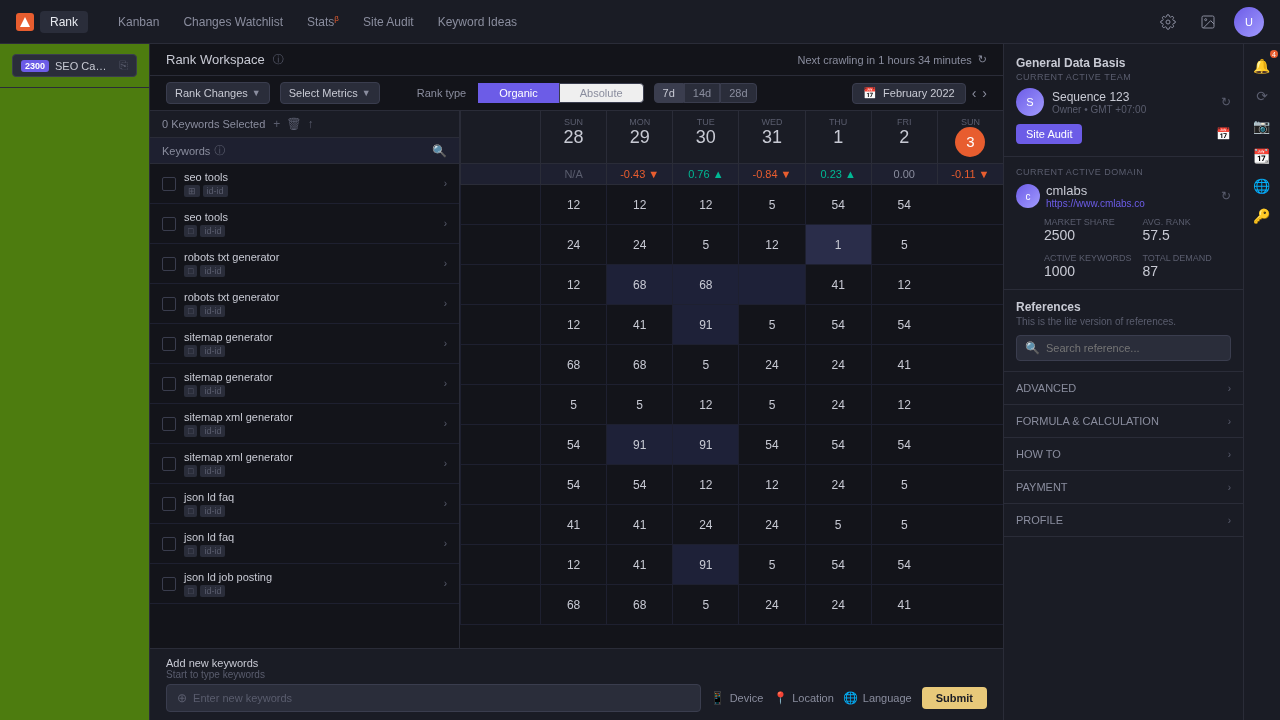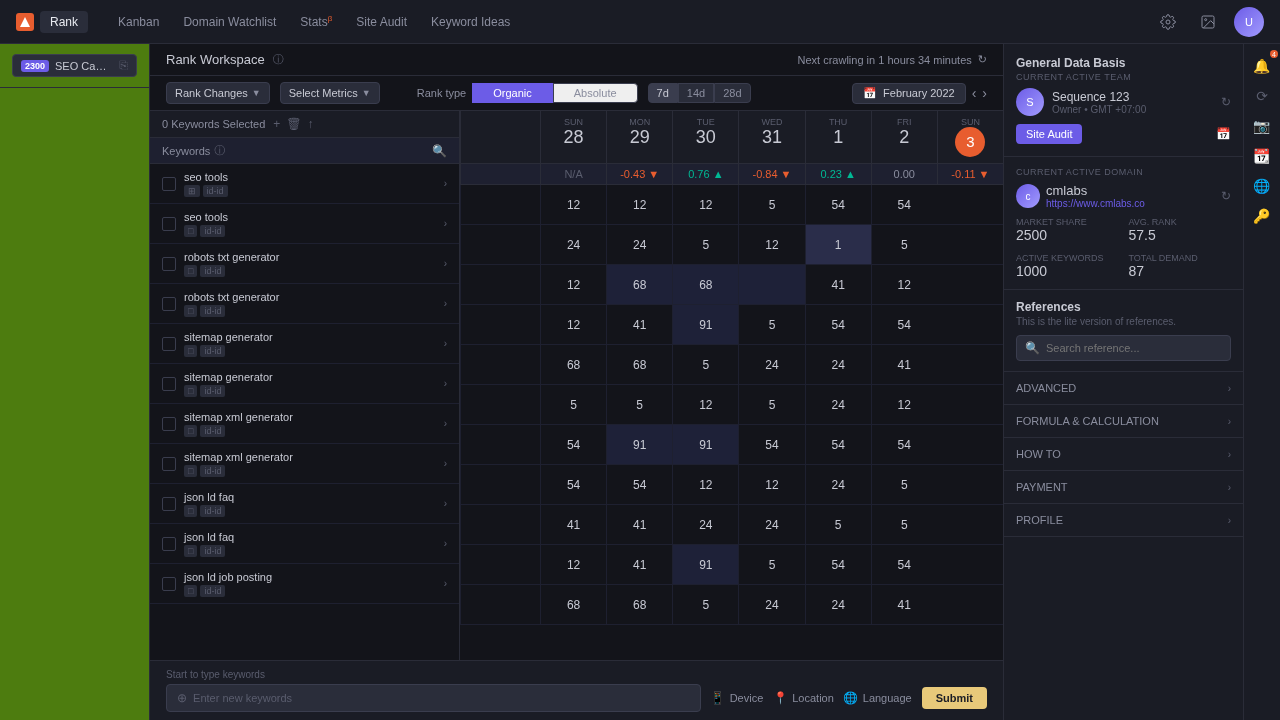--- a/index.html
+++ b/index.html
@@ -200,21 +200,21 @@
     }
     .ctrl-btn .arrow { font-size: 9px; color: #8a8d9e; }
     .rank-type-group {
       display: flex;
       align-items: center;
       gap: 0;
     }
     .rank-type-label {
       font-size: 11px;
       color: #8a8d9e;
-      margin-right: 6px;
+      margin-right: 12px;
       padding-left: 27px;
     }
     .rank-type-btn {
       padding: 3px 20px;
       font-size: 11px;
       cursor: pointer;
       border: 1px solid #3a3d4e;
       color: #8a8d9e;
     }
     .rank-type-btn.active {
@@ -557,20 +557,21 @@
     }
     .rp-domain-url {
       font-size: 10px;
       color: #6c5ce7;
     }
     .rp-stats-grid {
       display: grid;
       grid-template-columns: 1fr 1fr;
       gap: 10px;
       margin-top: 8px;
+      margin-left: 28px;
     }
     .rp-stat {}
     .rp-stat-label { font-size: 9px; color: #5a5d6e; text-transform: uppercase; }
     .rp-stat-val { font-size: 14px; color: #c8cad4; font-weight: 500; }
     .rp-refs-section {
       padding: 10px 12px;
       border-bottom: 1px solid #2a2c38;
     }
     .rp-refs-title { font-size: 12px; color: #c8cad4; font-weight: 600; margin-bottom: 2px; }
     .rp-refs-sub { font-size: 10px; color: #5a5d6e; margin-bottom: 8px; }
@@ -673,21 +674,21 @@
   <div class="nav-logo">
     <div class="nav-logo-icon">
       <svg width="10" height="10" viewBox="0 0 10 10">
           <polygon points="5,0 10,10 0,10" fill="white"></polygon>
         </svg>
     </div>
     <span class="nav-link active">Rank</span>
   </div>
   <div class="nav-links">
     <span class="nav-link">Kanban</span>
-    <span class="nav-link">Domain Watchlist</span>
+    <span class="nav-link">Changes Watchlist</span>
     <span class="nav-link">Stats<sup>β</sup></span>
     <span class="nav-link">Site Audit</span>
     <span class="nav-link">Keyword Ideas</span>
   </div>
   <div class="nav-right">
     <div class="nav-icon-btn">
       <svg width="16" height="16" viewBox="0 0 24 24" fill="none" stroke="currentColor" stroke-width="1.5">
           <circle cx="12" cy="12" r="3"></circle>
           <path d="M19.4 15a1.65 1.65 0 0 0 .33 1.82l.06.06a2 2 0 0 1-2.83 2.83l-.06-.06a1.65 1.65 0 0 0-1.82-.33 1.65 1.65 0 0 0-1 1.51V21a2 2 0 0 1-4 0v-.09A1.65 1.65 0 0 0 9 19.4a1.65 1.65 0 0 0-1.82.33l-.06.06a2 2 0 0 1-2.83-2.83l.06-.06A1.65 1.65 0 0 0 4.68 15a1.65 1.65 0 0 0-1.51-1H3a2 2 0 0 1 0-4h.09A1.65 1.65 0 0 0 4.6 9a1.65 1.65 0 0 0-.33-1.82l-.06-.06a2 2 0 0 1 2.83-2.83l.06.06A1.65 1.65 0 0 0 9 4.68a1.65 1.65 0 0 0 1-1.51V3a2 2 0 0 1 4 0v.09a1.65 1.65 0 0 0 1 1.51 1.65 1.65 0 0 0 1.82-.33l.06-.06a2 2 0 0 1 2.83 2.83l-.06.06A1.65 1.65 0 0 0 19.4 9a1.65 1.65 0 0 0 1.51 1H21a2 2 0 0 1 0 4h-.09a1.65 1.65 0 0 0-1.51 1z"></path>
         </svg>
@@ -1068,20 +1069,21 @@
             <div class="data-cell">24</div>
             <div class="data-cell">24</div>
             <div class="data-cell">41</div>
           </div>
         </div>
       </div>
     </div>
 
     <div class="add-kw-bar">
       <div>
+        <div class="add-kw-label">Add new keywords</div>
         <div class="add-kw-sub">Start to type keywords</div>
       </div>
       <div class="add-kw-input-row">
         <div class="add-kw-input">
           <span style="color:#5a5d6e;font-size:12px;">⊕</span>
           <span style="color:#5a5d6e;">Enter new keywords</span>
         </div>
         <div class="add-kw-options">
           <div class="add-kw-opt">
             <span class="add-kw-opt-icon">📱</span>

